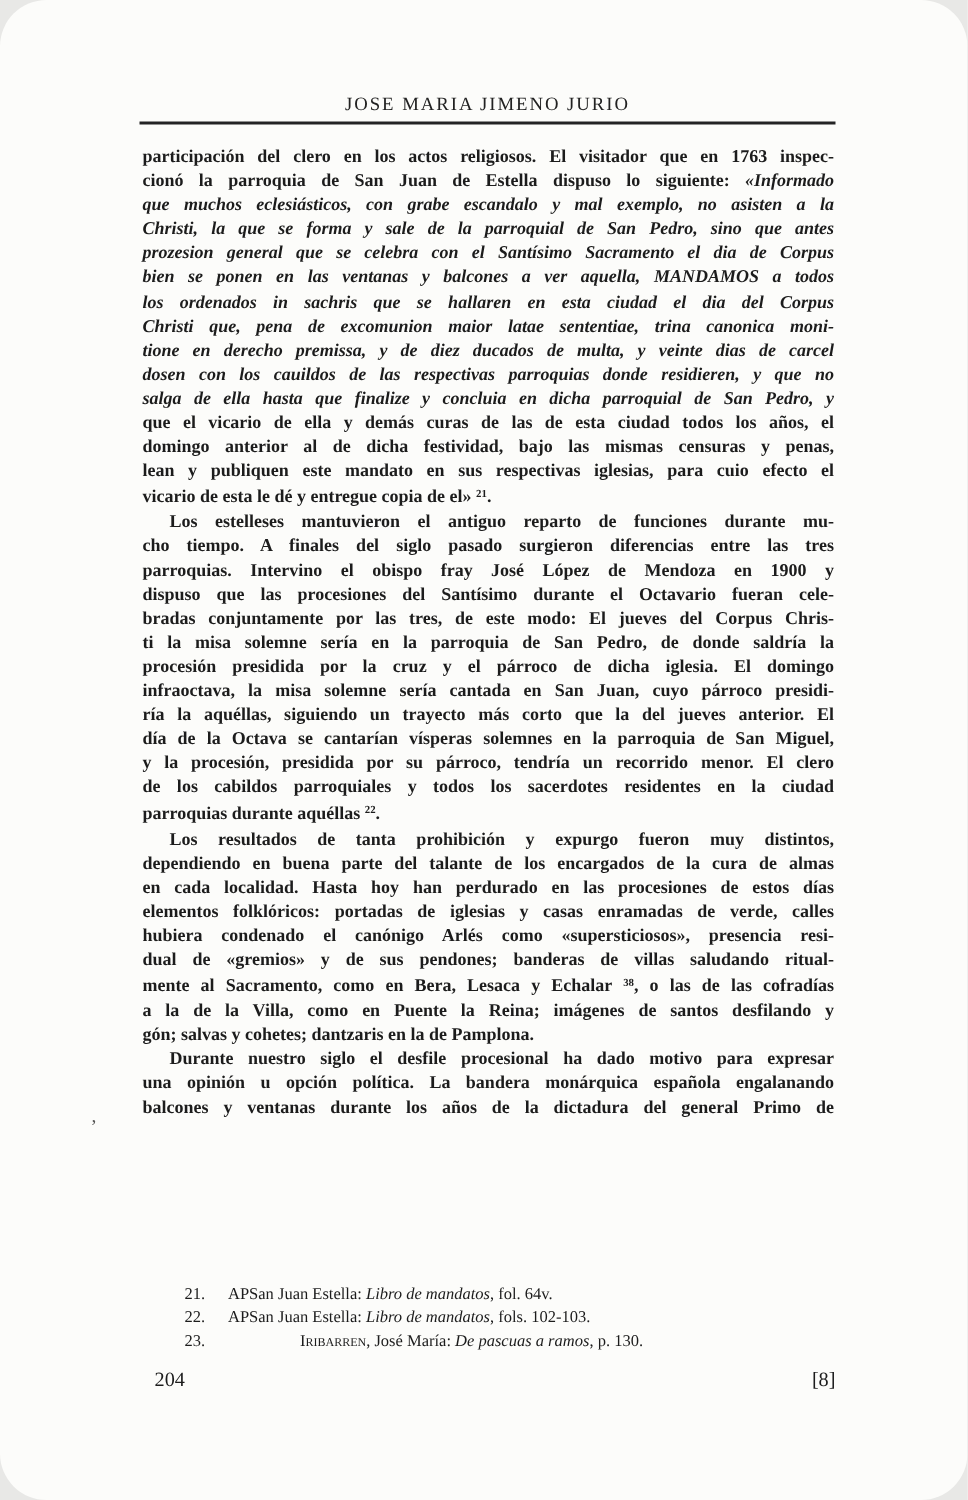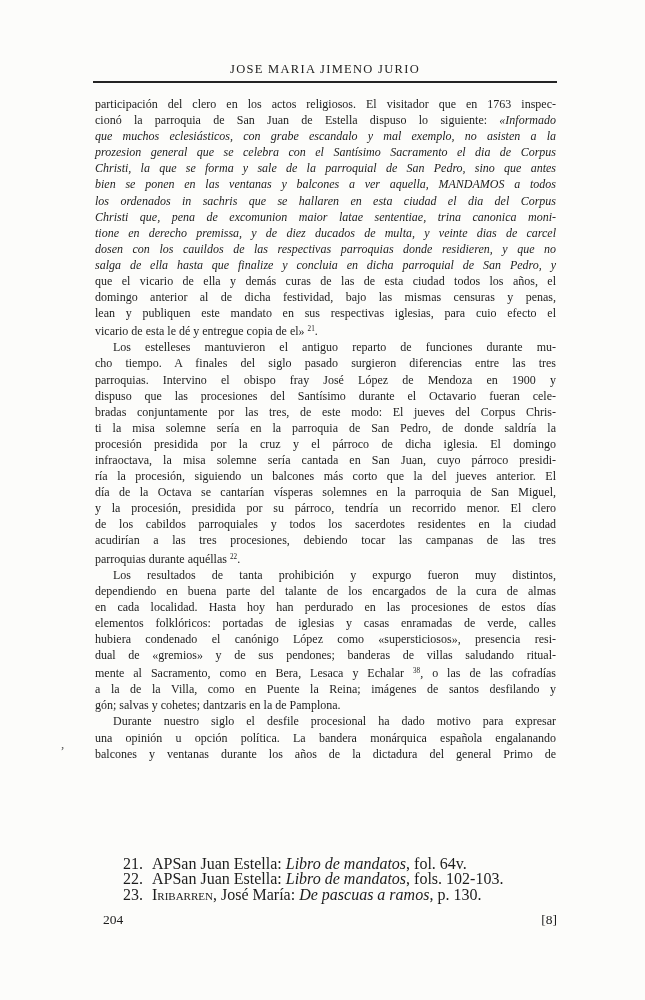--- a/index.html
+++ b/index.html
@@ -4,46 +4,47 @@
 <style>
   html,body { margin:0; padding:0; background:#e8e8e6; }
   .page {
     position:relative;
     width:645px; height:1000px;
     margin:0 auto;
     background:#fcfcfa;
     color:#1c1c1c;
     font-family:"Liberation Serif", serif;
     overflow:hidden;
+    border-radius:31px;
   }
   .header-title {
     position:absolute; top:62px; left:93px; width:464px;
     text-align:center;
     font-size:12.5px; letter-spacing:1.3px;
     color:#222;
   }
   .header-rule {
     position:absolute; top:81px; left:93px; width:464px; height:2px;
     background:#242424;
   }
   .body-text {
     position:absolute; top:96px; left:95px; width:461px;
     font-size:12px; line-height:16.1px;
     text-rendering:optimizeLegibility;
   }
-  .line { white-space:normal; }
+  .line { white-space:normal;font-weight:bold; }
   .line.just { text-align:justify; text-align-last:justify; }
   .line.ind { text-indent:18px; }
   .s-i { font-style:italic; }
   .s-r { font-style:normal; }
   .s-sup { font-size:0.6em; vertical-align:0.55em; }
-  .s-sc { font-variant:small-caps; }
+  .s-sc { font-variant:small-caps;margin-left:48px; }
   .footnotes {
     position:absolute; top:856px; left:123px; width:435px;
-    font-size:16px; line-height:15.3px;
+    font-size:11px; line-height:15.3px;
   }
   .footnote { display:flex; }
   .fn-num { flex:none; width:29px; }
   .fn-text { flex:1; }
   .footer-page-number {
     position:absolute; top:912px; left:103px;
     font-size:13.5px;
     text-align:center;
   }
   .folio-number {
@@ -61,51 +62,50 @@
 <div class="page">
   <div class="header-title">JOSE MARIA JIMENO JURIO</div>
   <div class="header-rule"></div>
 
   <div class="stray-mark">,</div>
 
   <div class="body-text">
       <div class="line just"><span class="s-r">participación del clero en los actos religiosos. El visitador que en 1763 inspec-</span></div>
       <div class="line just"><span class="s-r">cionó la parroquia de San Juan de Estella dispuso lo siguiente: </span><span class="s-i">«Informado</span></div>
       <div class="line just"><span class="s-i">que muchos eclesiásticos, con grabe escandalo y mal exemplo, no asisten a la</span></div>
+      <div class="line just"><span class="s-i">Christi, la que se forma y sale de la parroquial de San Pedro, sino que antes</span></div>
       <div class="line just"><span class="s-i">prozesion general que se celebra con el Santísimo Sacramento el dia de Corpus</span></div>
-      <div class="line just"><span class="s-i">Christi, la que se forma y sale de la parroquial de San Pedro, sino que antes</span></div>
       <div class="line just"><span class="s-i">bien se ponen en las ventanas y balcones a ver aquella, MANDAMOS a todos</span></div>
       <div class="line just"><span class="s-i">los ordenados in sachris que se hallaren en esta ciudad el dia del Corpus</span></div>
       <div class="line just"><span class="s-i">Christi que, pena de excomunion maior latae sententiae, trina canonica moni-</span></div>
       <div class="line just"><span class="s-i">tione en derecho premissa, y de diez ducados de multa, y veinte dias de carcel</span></div>
       <div class="line just"><span class="s-i">dosen con los cauildos de las respectivas parroquias donde residieren, y que no</span></div>
       <div class="line just"><span class="s-i">salga de ella hasta que finalize y concluia en dicha parroquial de San Pedro, y</span></div>
       <div class="line just"><span class="s-r">que el vicario de ella y demás curas de las de esta ciudad todos los años, el</span></div>
       <div class="line just"><span class="s-r">domingo anterior al de dicha festividad, bajo las mismas censuras y penas,</span></div>
       <div class="line just"><span class="s-r">lean y publiquen este mandato en sus respectivas iglesias, para cuio efecto el</span></div>
       <div class="line"><span class="s-r">vicario de esta le dé y entregue copia de el» </span><span class="s-sup">21</span><span class="s-r">.</span></div>
       <div class="line just ind"><span class="s-r">Los estelleses mantuvieron el antiguo reparto de funciones durante mu-</span></div>
       <div class="line just"><span class="s-r">cho tiempo. A finales del siglo pasado surgieron diferencias entre las tres</span></div>
       <div class="line just"><span class="s-r">parroquias. Intervino el obispo fray José López de Mendoza en 1900 y</span></div>
       <div class="line just"><span class="s-r">dispuso que las procesiones del Santísimo durante el Octavario fueran cele-</span></div>
       <div class="line just"><span class="s-r">bradas conjuntamente por las tres, de este modo: El jueves del Corpus Chris-</span></div>
       <div class="line just"><span class="s-r">ti la misa solemne sería en la parroquia de San Pedro, de donde saldría la</span></div>
       <div class="line just"><span class="s-r">procesión presidida por la cruz y el párroco de dicha iglesia. El domingo</span></div>
       <div class="line just"><span class="s-r">infraoctava, la misa solemne sería cantada en San Juan, cuyo párroco presidi-</span></div>
-      <div class="line just"><span class="s-r">ría la procesión, siguiendo un balcones más corto que la del jueves anterior. El</span></div>
+      <div class="line just"><span class="s-r">ría la aquéllas, siguiendo un trayecto más corto que la del jueves anterior. El</span></div>
       <div class="line just"><span class="s-r">día de la Octava se cantarían vísperas solemnes en la parroquia de San Miguel,</span></div>
       <div class="line just"><span class="s-r">y la procesión, presidida por su párroco, tendría un recorrido menor. El clero</span></div>
       <div class="line just"><span class="s-r">de los cabildos parroquiales y todos los sacerdotes residentes en la ciudad</span></div>
-      <div class="line just"><span class="s-r">acudirían a las tres procesiones, debiendo tocar las campanas de las tres</span></div>
       <div class="line"><span class="s-r">parroquias durante aquéllas </span><span class="s-sup">22</span><span class="s-r">.</span></div>
       <div class="line just ind"><span class="s-r">Los resultados de tanta prohibición y expurgo fueron muy distintos,</span></div>
       <div class="line just"><span class="s-r">dependiendo en buena parte del talante de los encargados de la cura de almas</span></div>
       <div class="line just"><span class="s-r">en cada localidad. Hasta hoy han perdurado en las procesiones de estos días</span></div>
       <div class="line just"><span class="s-r">elementos folklóricos: portadas de iglesias y casas enramadas de verde, calles</span></div>
-      <div class="line just"><span class="s-r">hubiera condenado el canónigo López como «supersticiosos», presencia resi-</span></div>
+      <div class="line just"><span class="s-r">hubiera condenado el canónigo Arlés como «supersticiosos», presencia resi-</span></div>
       <div class="line just"><span class="s-r">dual de «gremios» y de sus pendones; banderas de villas saludando ritual-</span></div>
       <div class="line just"><span class="s-r">mente al Sacramento, como en Bera, Lesaca y Echalar </span><span class="s-sup">38</span><span class="s-r">, o las de las cofradías</span></div>
       <div class="line just"><span class="s-r">a la de la Villa, como en Puente la Reina; imágenes de santos desfilando y</span></div>
       <div class="line"><span class="s-r">gón; salvas y cohetes; dantzaris en la de Pamplona.</span></div>
       <div class="line just ind"><span class="s-r">Durante nuestro siglo el desfile procesional ha dado motivo para expresar</span></div>
       <div class="line just"><span class="s-r">una opinión u opción política. La bandera monárquica española engalanando</span></div>
       <div class="line just"><span class="s-r">balcones y ventanas durante los años de la dictadura del general Primo de</span></div>
     </div>
 
   <div class="footnotes">

